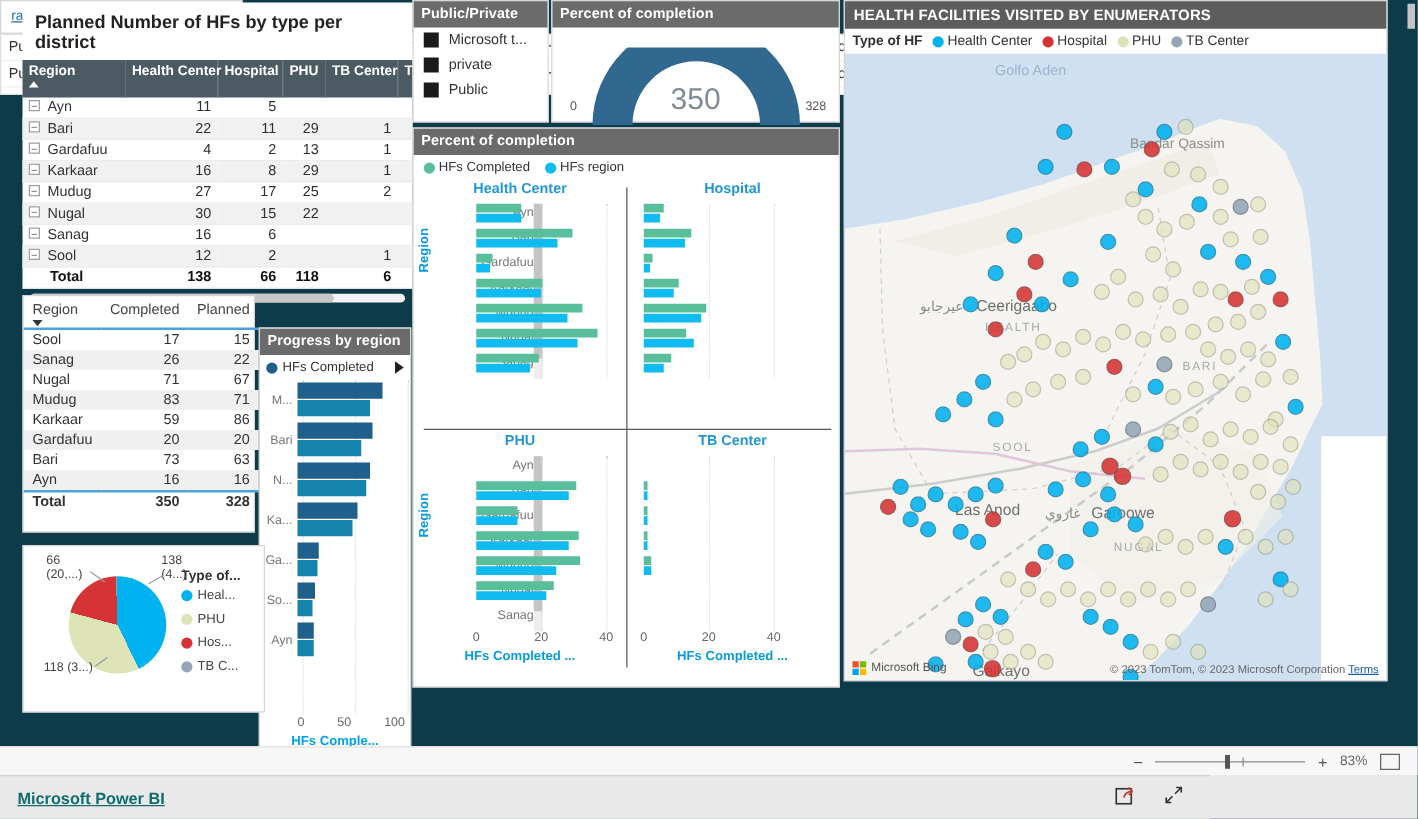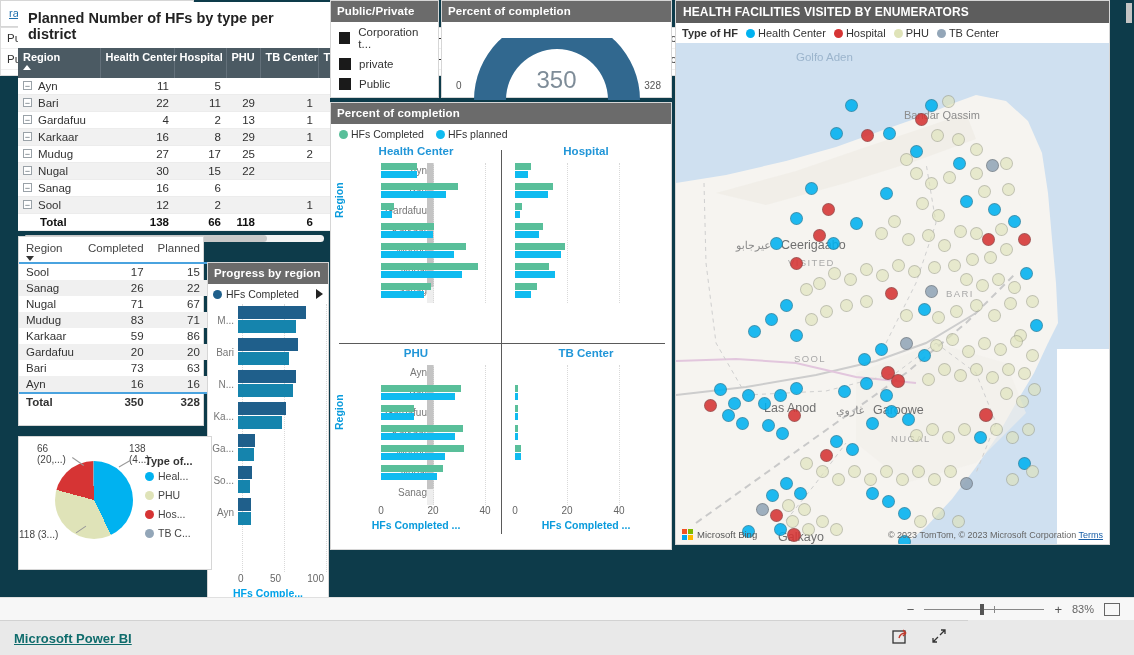--- a/index.html
+++ b/index.html
@@ -429,21 +429,21 @@
         <div class="pie-lbl" style="left:18px; top:6px;">
           <span>66</span><br>
           <span>(20,...)</span>
         </div>
         <div class="leader" style="left:52px; top:24px; width:14px; transform:rotate(35deg);"></div>
         <div class="pie-lbl" style="left:110px; top:6px;">
           <span>138</span><br>
           <span>(4...)</span>
         </div>
         <div class="leader" style="left:99px; top:26px; width:14px; transform:rotate(-30deg);"></div>
-        <div class="pie-lbl" style="left:0; top:92px;">118 (3...)</div>
+        <div class="pie-lbl" style="left:16px; top:92px;">118 (3...)</div>
         <div class="leader" style="left:56px; top:92px; width:12px; transform:rotate(-35deg);"></div>
         <div class="pie-legend">
           <div class="ttl">Type of...</div>
           <div class="it">
               <span class="dot" style="background:#00b2f0"></span>
               <span>Heal...</span>
             </div>
           <div class="it">
               <span class="dot" style="background:#dfe3b8"></span>
               <span>PHU</span>
@@ -461,21 +461,21 @@
     </div>
 
     <div id="v-rawdata">
       <a href="#">raw data to download</a>
     </div>
 
     <div class="card" id="v-slicer">
       <div class="card-title">Public/Private</div>
       <div class="slicer-item">
         <span class="chk"></span>
-        <span>Corporation t...</span>
+        <span>Microsoft t...</span>
       </div>
       <div class="slicer-item">
         <span class="chk"></span>
         <span>private</span>
       </div>
       <div class="slicer-item">
         <span class="chk"></span>
         <span>Public</span>
       </div>
     </div>
@@ -494,21 +494,21 @@
 
     <div class="card" id="v-sm">
       <div class="card-title">Percent of completion</div>
       <div class="sm-legend">
         <span>
             <i class="dot" style="background:#59bf9a"></i>
             <b style="font-weight:400">HFs Completed</b>
           </span>
         <span>
             <i class="dot" style="background:#0fbbf0"></i>
-            <b style="font-weight:400">HFs planned</b>
+            <b style="font-weight:400">HFs region</b>
           </span>
       </div>
       <div class="sm-grid">
         <div class="sm-divider-v"></div>
         <div class="sm-divider-h"></div>
 
         <div class="sm-cell">
           <div class="sm-title">Health Center</div>
           <div class="sm-ytitle">Region</div>
           <div class="sm-plot">
@@ -674,21 +674,21 @@
           <path d="M260 300 L300 330 L320 380 L300 430" stroke="#cfcfcf" stroke-width="1" fill="none" stroke-dasharray="4 4"></path>
           <path d="M100 490 L140 440 L170 400" stroke="#cfcfcf" stroke-width="1" fill="none" stroke-dasharray="4 4"></path>
         </svg>
 
         <div class="land" style="right:0; bottom:0; width:52px; height:195px; background:#fff;"></div>
 
         <div class="maplabel sea" style="left:120px; top:8px;">Golfo Aden</div>
         <div class="maplabel" style="left:228px; top:66px; line-height:12px; text-align:center;">Bandar Qassim</div>
         <div class="maplabel city" style="left:105px; top:195px;">Ceerigaabo</div>
         <div class="maplabel" style="left:60px; top:196px;">عيرجابو</div>
-        <div class="maplabel region" style="left:112px; top:214px;">VISITED</div>
+        <div class="maplabel region" style="left:112px; top:214px;">HEALTH</div>
         <div class="maplabel region" style="left:270px; top:245px;">BARI</div>
         <div class="maplabel region" style="left:118px; top:310px;">SOOL</div>
         <div class="maplabel city" style="left:88px; top:358px;">Las Anod</div>
         <div class="maplabel city" style="left:197px; top:360px;">Garoowe</div>
         <div class="maplabel" style="left:160px; top:361px;">غاروي</div>
         <div class="maplabel region" style="left:215px; top:390px;">NUGAL</div>
         <div class="maplabel city" style="left:102px; top:487px;">Galkayo</div>
 
         <div id="map-points">
             <div class="mpt" style="left: 168.5px; top: 55.5px; width: 13px; height: 13px; background: rgb(0, 178, 240); opacity: 0.88;"></div>

